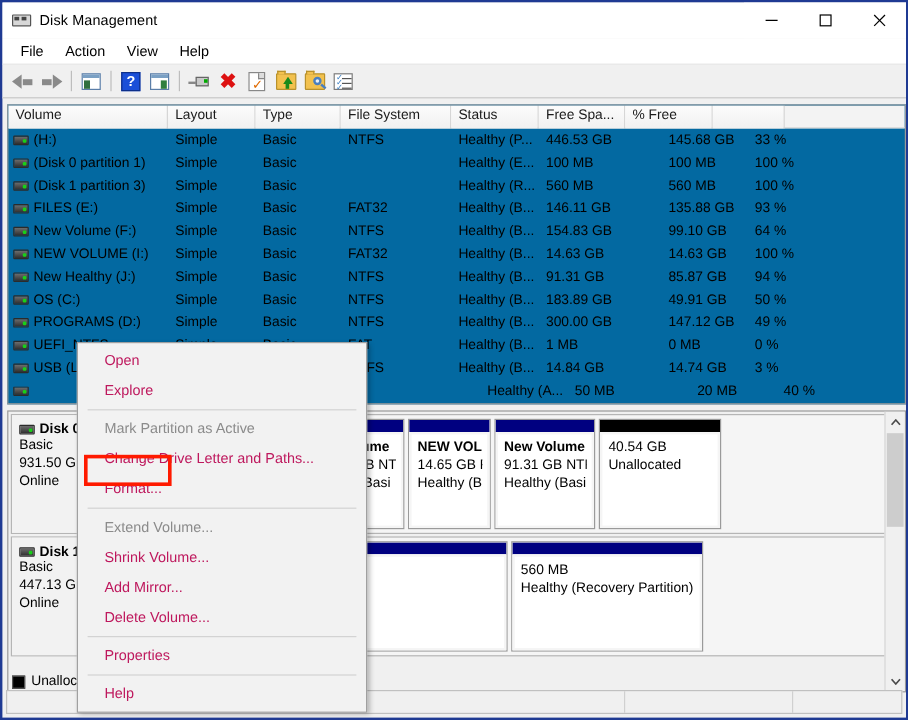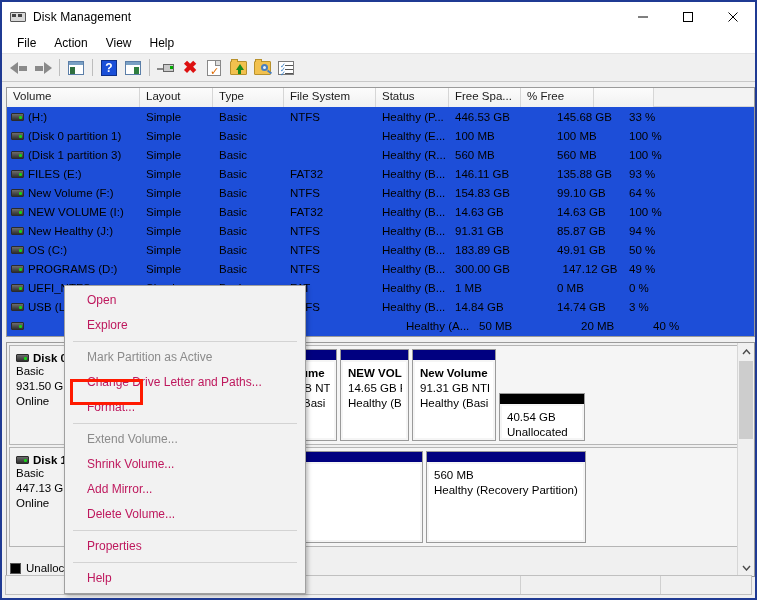--- a/index.html
+++ b/index.html
@@ -109,21 +109,21 @@
   .folder-srch .handle { position:absolute; left:12px; top:9px; width:5px;height:2px; background:#4a7fbf; transform: rotate(40deg); }
 
   .proplist { width:16px; height:14px; background:#fff; border:1px solid #7a7a7a; position:relative;}
   .proplist .ln { position:absolute; left:6px; height:1px; background:#555; width:8px;}
   .proplist .ck { position:absolute; left:1px; color:#3a7fc4; font-size:7px; line-height:4px;}
 
   
   .vol-pane {
     position: absolute; left: 4px; top: 85px;
     width: 749px; height: 250px;
-    background: #1d4ed8; border: 1px solid #9a9a9a;
+    background: #0369a1; border: 1px solid #9a9a9a;
     overflow: hidden;
   }
   .vol-header {
     display: flex; height: 19px;
     background: #f3f3f3;
     border-bottom: 1px solid #d6d6d6;
   }
   .vh {
     font-size: 11.5px; color: #1a1a1a;
     padding: 2px 0 0 6px;
@@ -464,21 +464,21 @@
         <div class="vrow">
           <div class="vc first" style="width: 133px;">
             <span class="drive-ico"></span>
             <span>PROGRAMS (D:)</span>
           </div>
           <div class="vc" style="width: 73px;">Simple</div>
           <div class="vc" style="width: 71px;">Basic</div>
           <div class="vc" style="width: 92px;">NTFS</div>
           <div class="vc" style="width: 73px;">Healthy (B...</div>
           <div class="vc" style="width: 102px;">300.00 GB</div>
-          <div class="vc" style="width: 72px; text-align: center;">147.12 GB</div>
+          <div class="vc" style="width: 72px;">147.12 GB</div>
           <div class="vc" style="width: 73px;">49 %</div>
         </div>
         <div class="vrow">
           <div class="vc first" style="width: 133px;">
             <span class="drive-ico"></span>
             <span>UEFI_NTFS</span>
           </div>
           <div class="vc" style="width: 73px;">Simple</div>
           <div class="vc" style="width: 71px;">Basic</div>
           <div class="vc" style="width: 92px;">FAT</div>
@@ -562,21 +562,21 @@
               </div>
             </div>
             <div class="part" style="width: 84px;">
               <div class="cap primary"></div>
               <div class="inner">
                 <div class="pt bold">New Volume</div>
                 <div class="pt">91.31 GB NTF</div>
                 <div class="pt">Healthy (Basi</div>
               </div>
             </div>
-            <div class="part unalloc-part" style="width: 86px; margin-top: 44px;">
+            <div class="part unalloc-part" style="width: 102px;">
               <div class="cap unalloc"></div>
               <div class="inner">
                 <div class="pt">40.54 GB</div>
                 <div class="pt">Unallocated</div>
               </div>
             </div>
           </div>
         </div>
         <div class="disk-row">
           <div class="disk-info">

